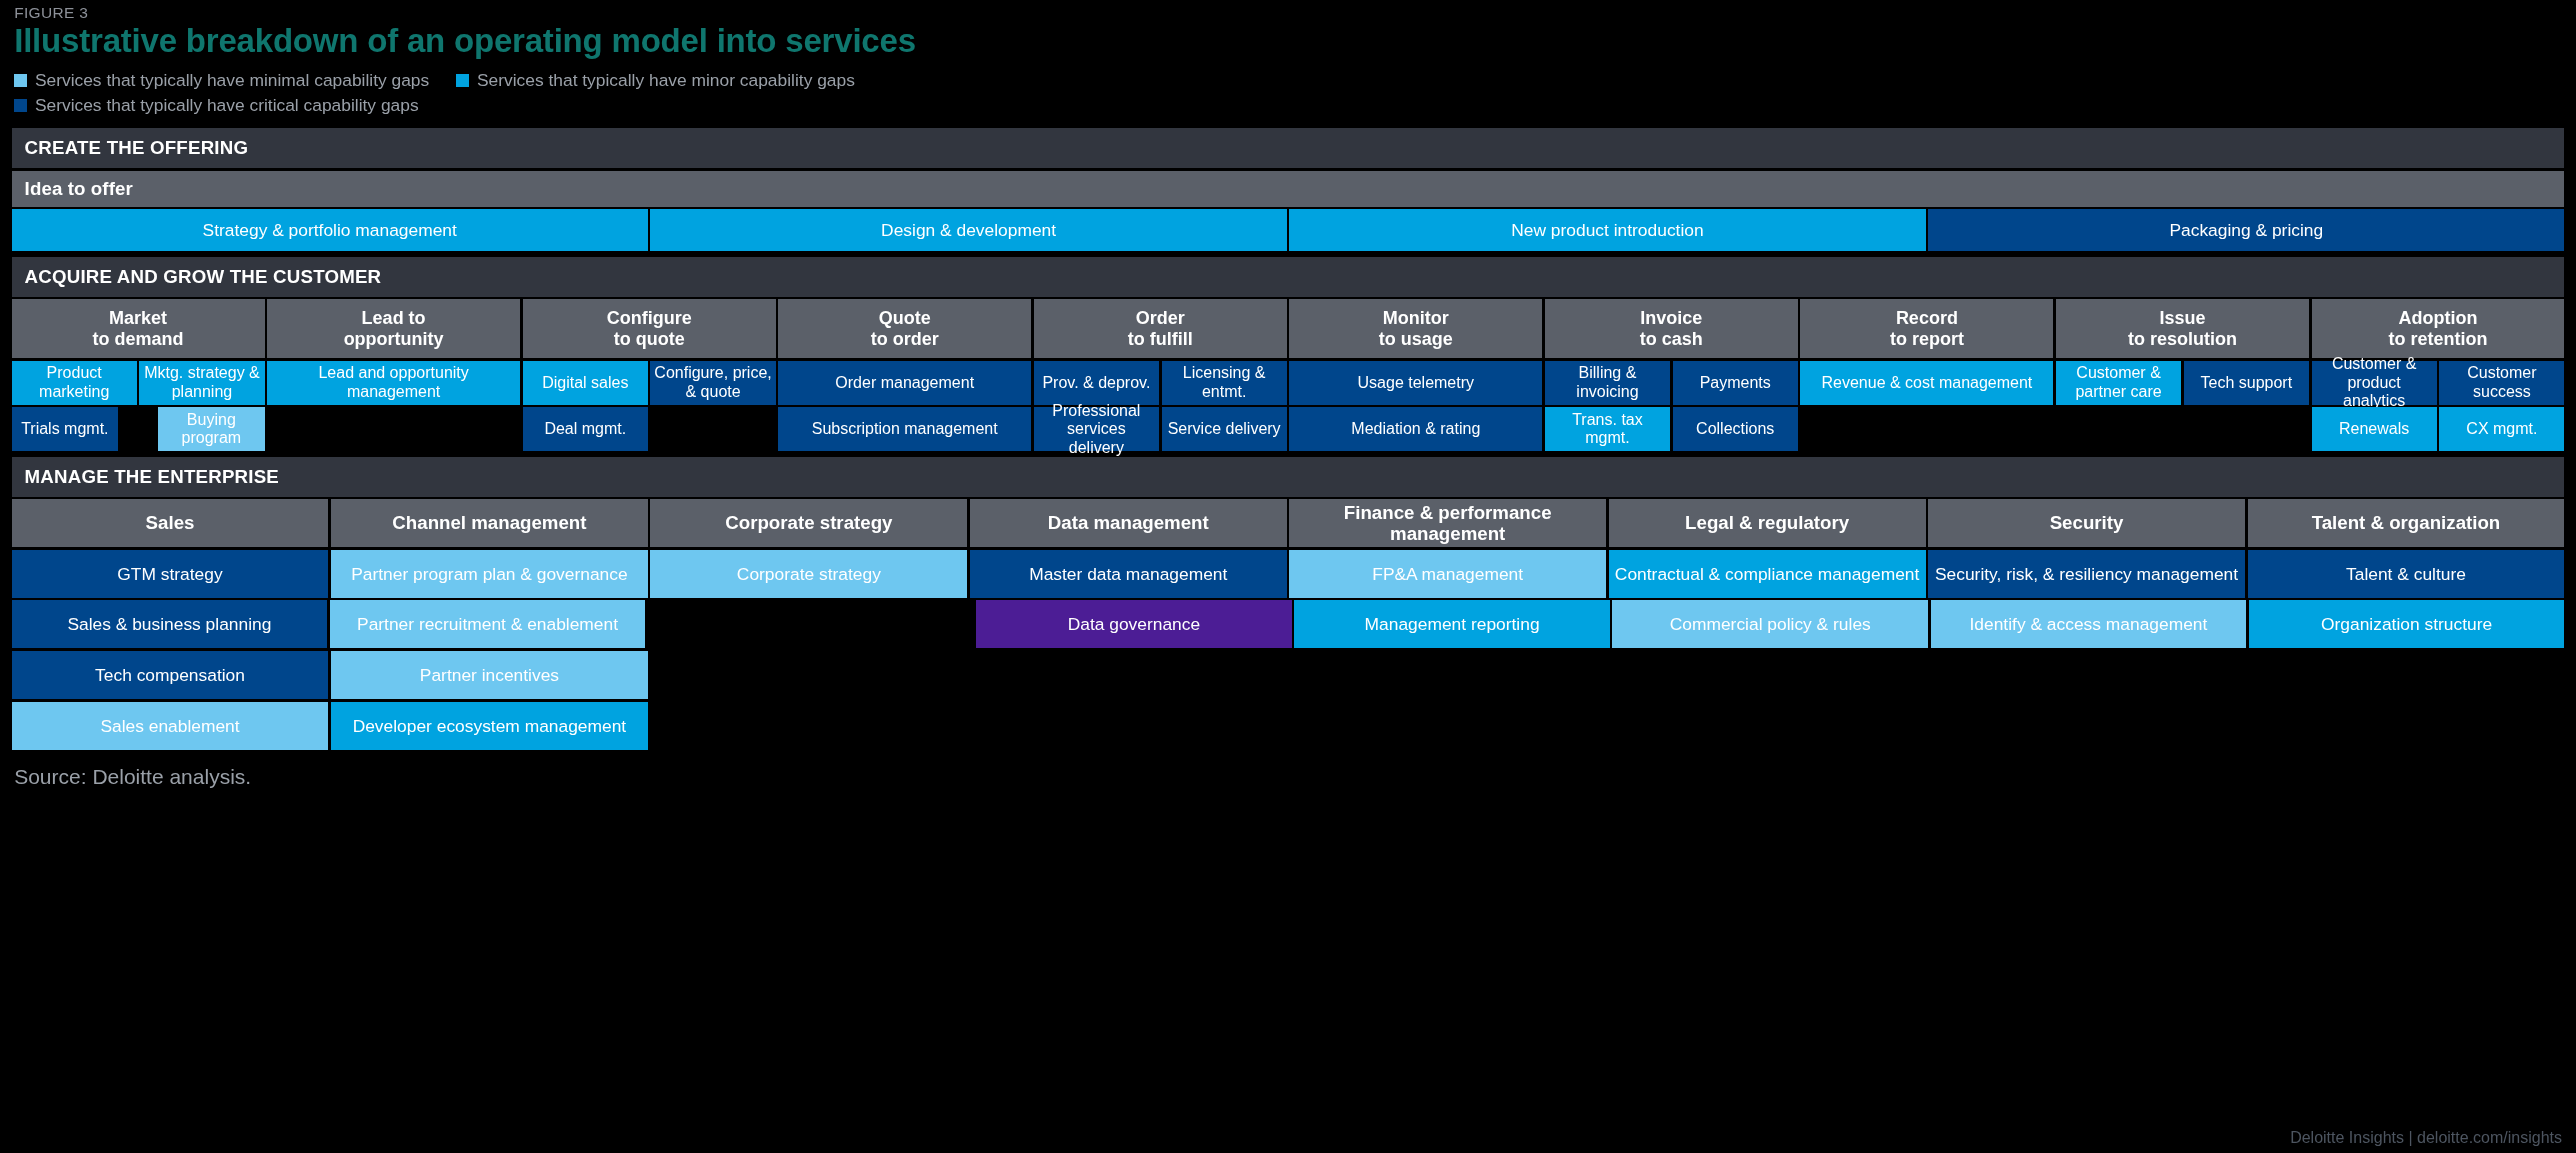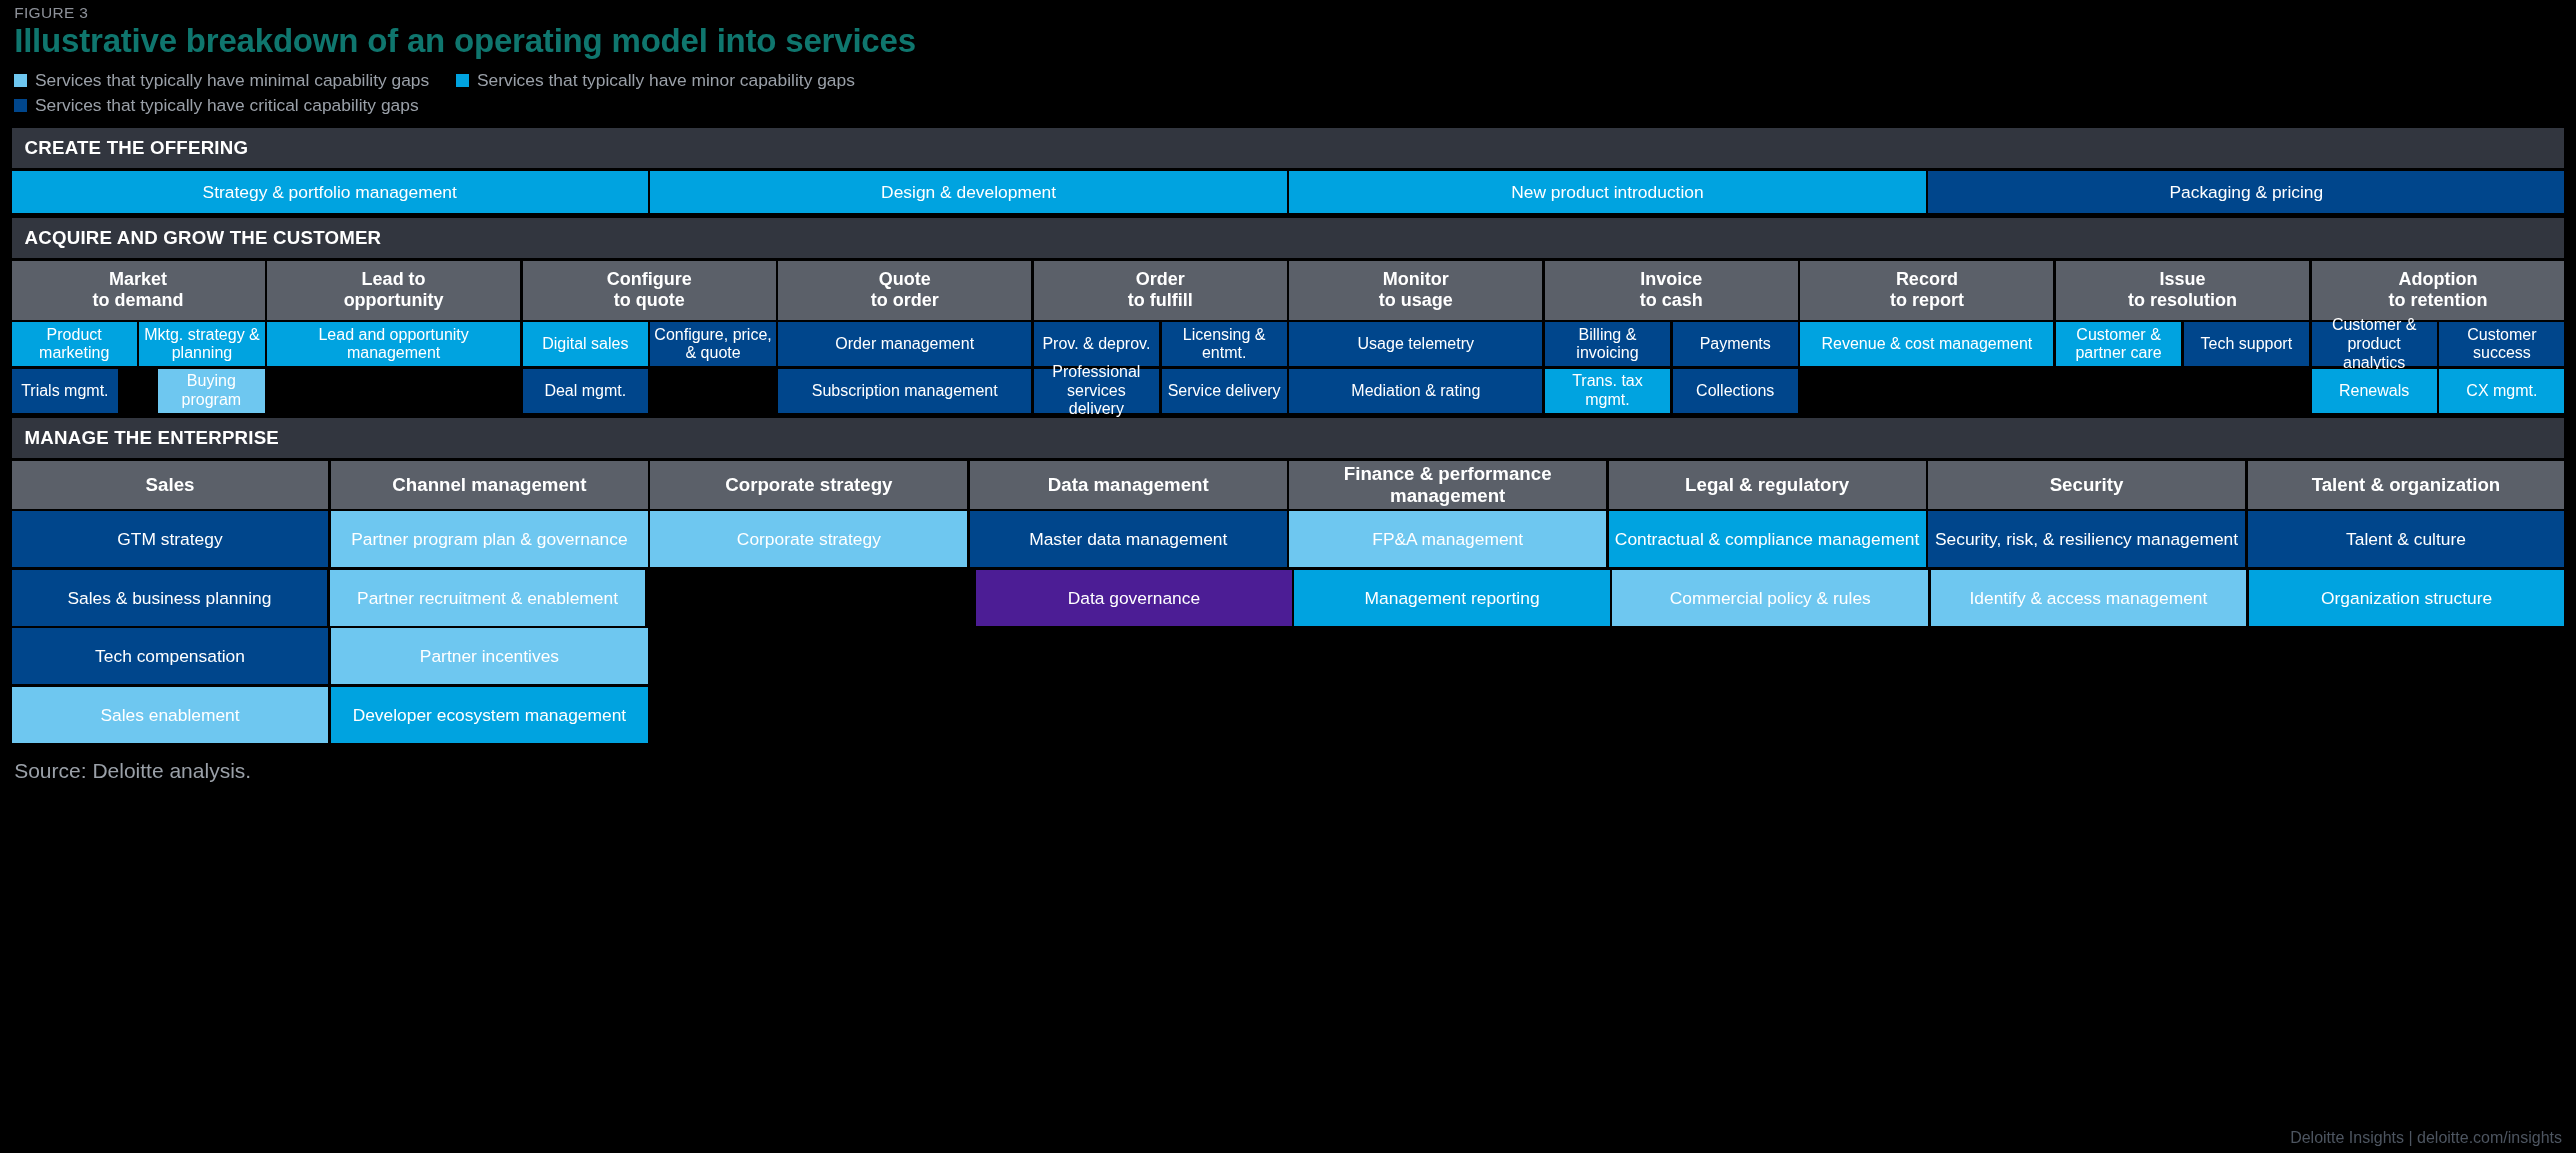--- a/index.html
+++ b/index.html
@@ -58,21 +58,21 @@
   }
   .idea-cell { font-size: 17.4px; height: 42px; }
   .svc-cell  { font-size: 16px; }
 
   
   .svc-row-1 .cell { height: 44px; }
   .svc-row-2 .cell { height: 44px; }
 
   
   .mte-head { background: #5b6069; font-weight: bold; font-size: 18.7px; height: 48px; }
-  .mte-cell { font-size: 17.4px; height: 56px; }
+  .mte-cell { font-size: 17.4px; height: 48px; }
 
   
   .split { display: flex; gap: 2.6px; }
   .split > * { flex: 1 1 0; }
 
   
   .source {
     color: #9aa0a8; font-size: 21px; padding: 10.3px 0 0 2.6px;
   }
   .credit {
@@ -102,20 +102,21 @@
     <div class="legend-row">
       <div class="legend-item">
         <span class="legend-swatch" style="background: rgb(0, 70, 140);"></span>
         <span class="legend-text">Services that typically have critical capability gaps</span>
       </div>
     </div>
   </div>
 
   <div class="band">
     <div class="band-title">CREATE THE OFFERING</div>
+    <div class="sub-band-title">Idea to offer</div>
     <div class="row" id="create-services-row">
         <div class="cell idea-cell" style="background: rgb(0, 163, 224); flex: 1 1 0px;">Strategy &amp; portfolio management</div>
         <div class="cell idea-cell" style="background: rgb(0, 163, 224); flex: 1 1 0px;">Design &amp; development</div>
         <div class="cell idea-cell" style="background: rgb(0, 163, 224); flex: 1 1 0px;">New product introduction</div>
         <div class="cell idea-cell" style="background: rgb(0, 70, 140); flex: 1 1 0px;">Packaging &amp; pricing</div>
       </div>
   </div>
 
   <div class="band">
     <div class="band-title">ACQUIRE AND GROW THE CUSTOMER</div>

